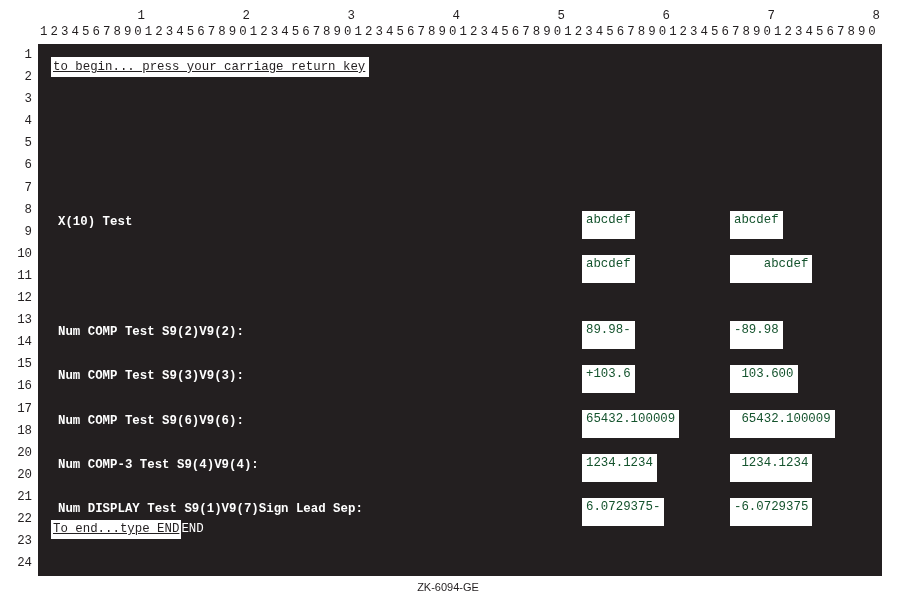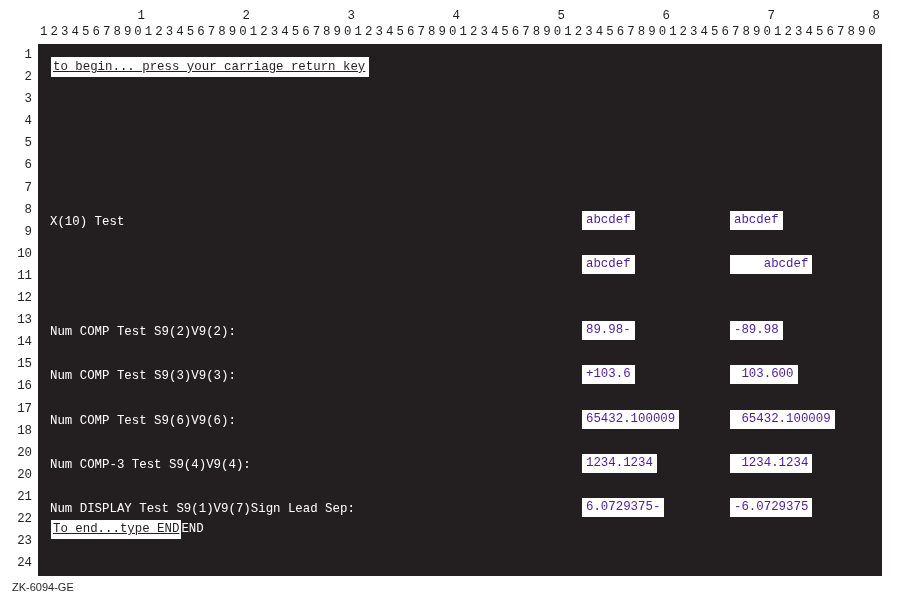--- a/index.html
+++ b/index.html
@@ -64,28 +64,29 @@
     padding: 0 4px 0 2px;
     height: 20px;
     line-height: 20px;
     text-decoration: underline;
     font-weight: normal;
     margin-left: 1px;
     margin-top: 1px;
   }
   .label {
     display: inline-block;
-    font-weight: normal;
+    margin-left: 8px;
+    font-weight: bold;
   }
   .field {
     display: inline-block;
     background: #fff;
-    color: #4c1d95;
+    color: #14532d;
     padding: 0 4px;
-    height: 19px;
+    height: 28px;
     line-height: 19px;
     position: absolute;
     font-weight: normal;
   }
   .col1 { left: 532px; }
   .col2 { left: 680px; }
   .endline {
     position: absolute;
     left: 1px;
     height: 24px;
@@ -99,21 +100,21 @@
     padding: 0 2px 0 2px;
     font-weight: normal;
   }
   .end-dark {
     display: inline-block;
     color: #fff;
     font-weight: normal;
     padding-left: 0;
   }
   .figlabel {
-    text-align: left;
+    text-align: center;
     width: 872px;
     font-family: Arial, Helvetica, sans-serif;
     font-size: 11px;
     margin-top: 6px;
     color: #231f20;
   }
 </style>
 </head>
 <body>
 

